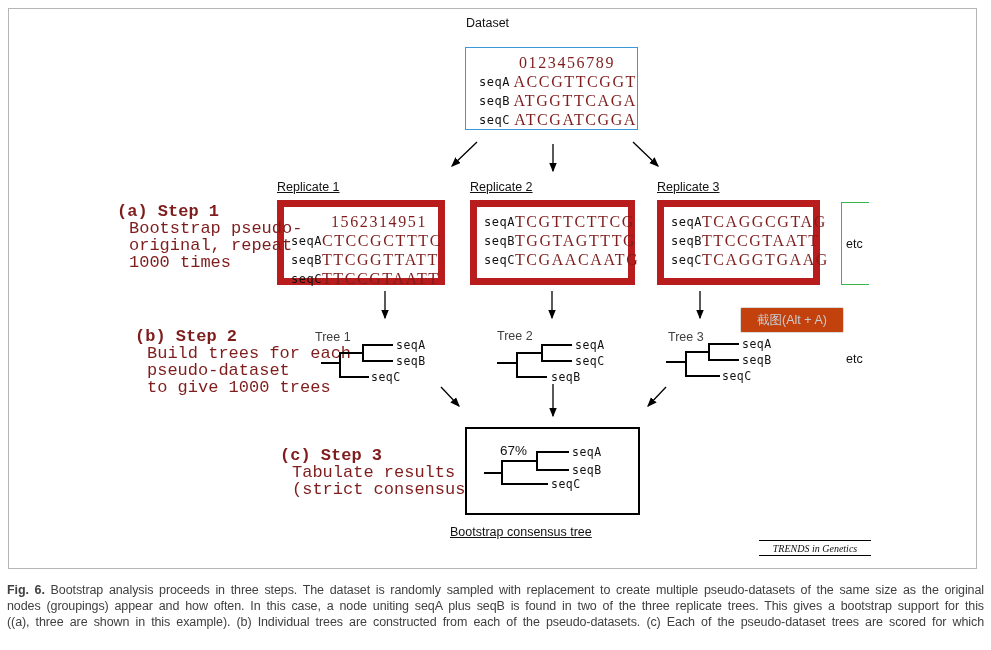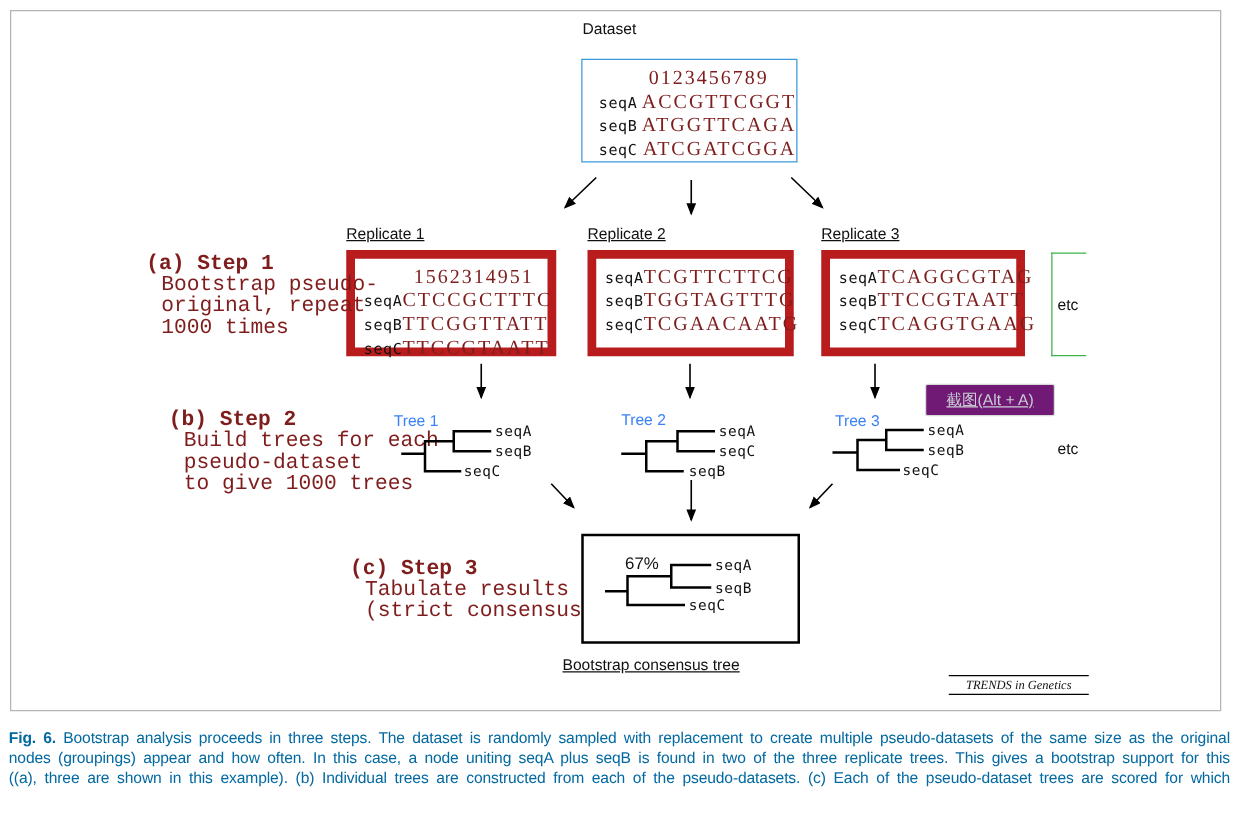--- a/index.html
+++ b/index.html
@@ -16,37 +16,37 @@
   .seqname{width:40px;font-family:"DejaVu Sans Mono",monospace;font-size:12px;letter-spacing:.5px;color:#111;}
   .seqdata{font-family:Liberation Serif, serif;font-size:16px;letter-spacing:1.6px;color:#7f1d1d;}
 
   .boxlabel{position:absolute;font-family:"Liberation Sans",sans-serif;font-size:12.5px;color:#111;}
   .centerlabel{text-align:left;text-decoration:underline;}
 
   .stepblock{position:absolute;font-family:Liberation Mono, monospace;font-size:17px;color:#7f1d1d;line-height:17px;}
   .stepblock .head{font-weight:bold;}
   .stepblock .body{margin-left:12px;}
 
-  .treelabel{position:absolute;font-family:"Liberation Sans",sans-serif;font-size:12.5px;color:#3b82f6;text-align:center;}
+  .treelabel{position:absolute;font-family:"Liberation Sans",sans-serif;font-size:12.5px;color:#404040;text-align:center;}
   .leaf{position:absolute;font-family:"DejaVu Sans Mono",monospace;font-size:11.5px;letter-spacing:.5px;color:#111;}
   .etc{position:absolute;font-family:"Liberation Sans",sans-serif;font-size:12.5px;color:#111;}
 
   .etcbox{position:absolute;left:841px;top:202px;width:28px;height:83px;border:1px solid #3cb44a;border-right:none;display:flex;align-items:center;box-sizing:border-box;padding-left:4px;background:#fff;}
   .etcbox span{font-family:"Liberation Sans",sans-serif;font-size:12.5px;color:#111;}
 
   .consensusbox{position:absolute;left:465px;top:427px;width:175px;height:88px;border:2px solid #000;box-sizing:border-box;background:#fff;}
   .support{position:absolute;left:500px;top:443px;font-family:"Liberation Sans",sans-serif;font-size:13.5px;color:#111;}
 
   .journal{position:absolute;left:759px;top:540px;width:112px;border-top:1px solid #000;border-bottom:1px solid #000;padding:2px 0 1px 0;text-align:center;font-family:"Liberation Serif",serif;font-style:italic;font-size:10px;color:#111;}
 
-  .shotbtn{position:absolute;left:740px;top:307px;width:104px;height:26px;border:1px solid #dadada;border-radius:2px;background:#701a75;display:flex;align-items:center;justify-content:center;font-family:"Liberation Sans",sans-serif;font-size:12.5px;color:#c9cdd2;box-sizing:border-box;text-decoration:underline;}
+  .shotbtn{position:absolute;left:740px;top:307px;width:104px;height:26px;border:1px solid #dadada;border-radius:2px;background:#c2410c;display:flex;align-items:center;justify-content:center;font-family:"Liberation Sans",sans-serif;font-size:12.5px;color:#c9cdd2;box-sizing:border-box;}
 
   svg.overlay{position:absolute;left:0;top:0;pointer-events:none;}
 
-  .caption{position:absolute;left:7px;top:583px;width:977px;font-family:"Liberation Sans",sans-serif;font-size:12.5px;line-height:15.9px;color:#0369a1;letter-spacing:-0.1px;}
+  .caption{position:absolute;left:7px;top:583px;width:977px;font-family:"Liberation Sans",sans-serif;font-size:12.5px;line-height:15.9px;color:#404040;letter-spacing:-0.1px;}
   .capline{text-align:justify;text-align-last:justify;white-space:nowrap;}
   .capline.last{text-align:left;text-align-last:left;white-space:normal;}
 </style>
 </head>
 <body>
 
 <div id="stage">
 
   <div class="panel"></div>
 

